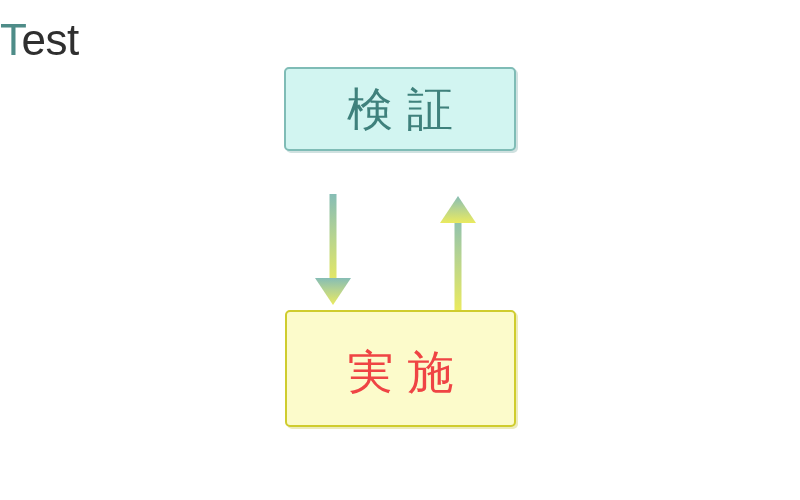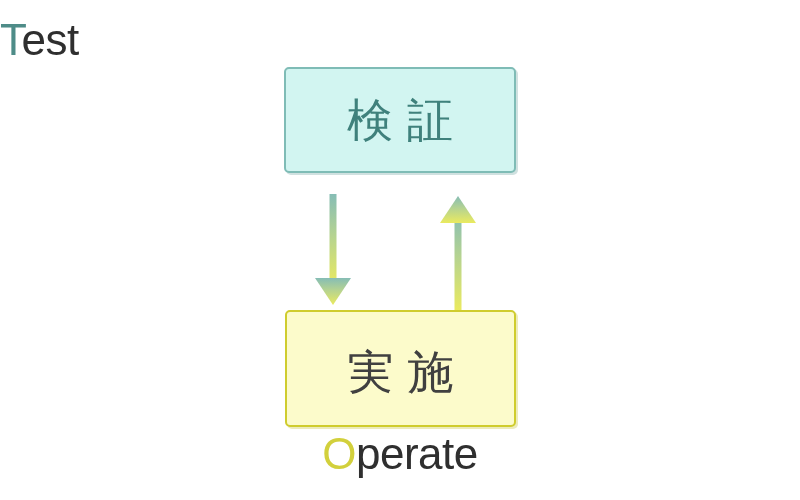--- a/index.html
+++ b/index.html
@@ -62,37 +62,37 @@
     letter-spacing: 14px;
     text-indent: 14px;
     font-weight: 400;
     white-space: nowrap;
   }
 
   #box-test {
     left: 284px;
     top: 67px;
     width: 232px;
-    height: 106px;
+    height: 84px;
     background: #d2f5f1;
     border: 2px solid #7fbcb6;
     box-shadow: 2px 2px 0 rgba(120,170,165,0.35);
   }
   #box-test .box-label { color: #3f817c; }
 
   #box-operate {
     left: 285px;
     top: 310px;
     width: 231px;
     height: 117px;
     background: #fcfbcb;
     border: 2px solid #cfcc2e;
     box-shadow: 2px 2px 0 rgba(200,198,60,0.35);
   }
-  #box-operate .box-label { color: #404040; margin-top: 7px; }
+  #box-operate .box-label { color: #ef4444; margin-top: 7px; }
 
   
   #arrow-down, #arrow-up {
     position: absolute;
   }
   #arrow-down {
     left: 306px;
     top: 188px;
     width: 56px;
     height: 122px;
@@ -146,17 +146,14 @@
         <rect x="24.5" y="24" width="7" height="98" fill="url(#gradUp)"></rect>
         <polygon points="28,8 10,35 46,35" fill="url(#gradUp)"></polygon>
       </g>
     </svg>
   </div>
 
   <div class="process-box" id="box-operate">
     <span class="box-label">実施</span>
   </div>
 
-  <div class="caption" id="caption-operate">
-    <span class="accent-olive">O</span><span>perate</span>
-  </div>
 
 </div>
 
 </body></html>

